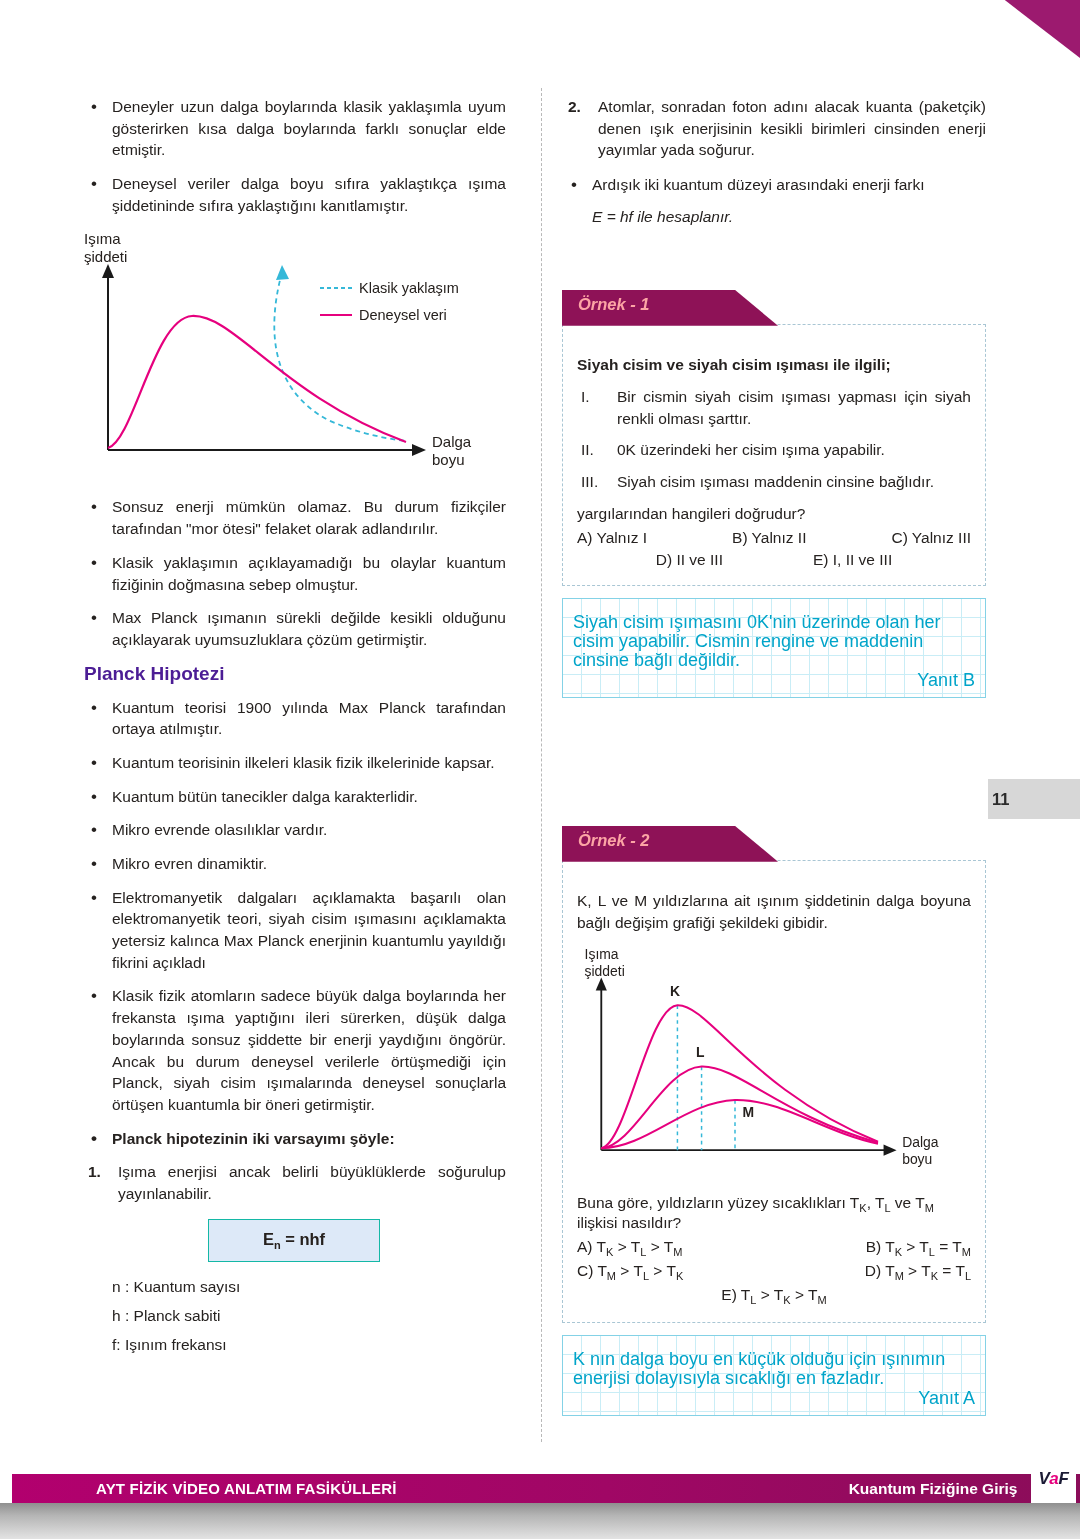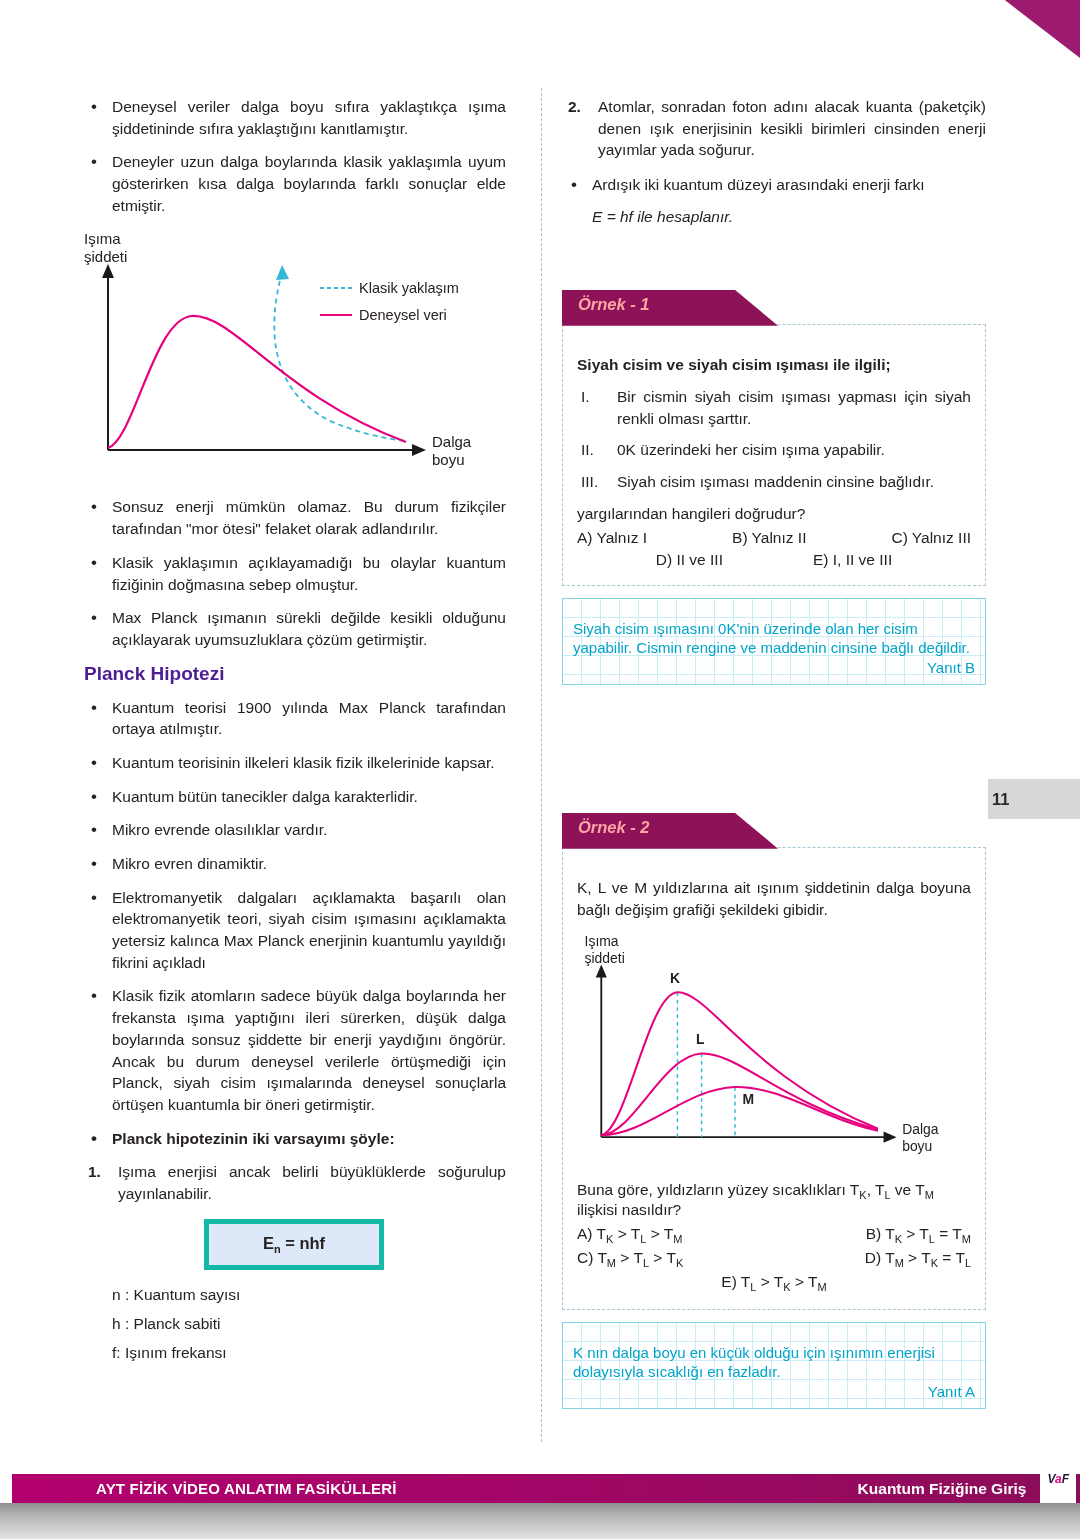--- a/index.html
+++ b/index.html
@@ -16,21 +16,21 @@
   ul.bullets li{position:relative;padding-left:30px;margin-bottom:12px;font-size:15.5px;line-height:1.4;text-align:justify;}
   ul.bullets li::before{content:"\2022";position:absolute;left:9px;top:-1px;font-size:17px;color:#262220;}
   .b{font-weight:bold;}
 
   .section-heading{color:#4c1d95;font-size:19px;font-weight:bold;margin:12px 0 12px 2px;}
 
   .numbered{display:flex;margin-bottom:13px;}
   .numbered .num{flex:0 0 30px;padding-left:6px;font-weight:bold;font-size:15.5px;line-height:1.4;}
   .numbered .txt{flex:1;}
 
-  .formula-box{width:170px;margin:14px auto 16px;background:#dde9f8;border:5px solid #14b8a6;
+  .formula-box{width:170px;margin:14px auto 16px;background:#dde9f8;border:1px solid #14b8a6;
                text-align:center;padding:10px 0;font-size:16.5px;font-weight:bold;color:#26211e;}
   sub{font-size:11px;}
 
   .defs div{margin:0 0 11px 30px;font-size:15.5px;}
 
   .graph-wrap{margin:6px 0 12px;}
   svg text{font-family:"Liberation Sans",sans-serif;fill:#26211e;}
 
   .ehf{margin:2px 0 0 30px;font-size:15.5px;font-style:italic;}
 
@@ -47,57 +47,57 @@
   .q-bold{font-weight:normal;font-size:15.5px;margin:12px 0 6px;}
   .options-row{display:flex;font-size:15.5px;margin-top:4px;}
   .options-row.between{justify-content:space-between;}
   .options-row.center{justify-content:center;gap:90px;}
   .options-row.centerone{justify-content:center;}
 
   .answer-box{margin-top:12px;border:1px solid #84d2e6;
       background-image:linear-gradient(to right,#c9edf6 1px,transparent 1px),
                        linear-gradient(to bottom,#c9edf6 1px,transparent 1px);
       background-size:19px 19px;background-position:-1px -1px;
-      padding:20px 10px 7px;color:#00a4c9;font-size:15px;line-height:19px;}
+      padding:14px 10px 7px;color:#00a4c9;font-size:18px;line-height:19px;}
   .answer-label{text-align:right;margin-top:1px;}
 
   .corner-deco{position:absolute;top:0;right:0;width:80px;height:58px;background:#9c1a6f;
                clip-path:polygon(6% 0,100% 0,100% 100%);}
   .page-tab{position:absolute;right:0;top:779px;width:88px;height:40px;background:#d7d7d7;
             display:flex;align-items:center;font-weight:bold;font-size:16.5px;padding-left:4px;color:#2b2b2b;}
 
   .footer-bar{position:absolute;left:12px;top:1474px;width:1080px;height:29px;
               background:linear-gradient(90deg,#b2006e 0%,#a00765 55%,#8a0d59 100%);
               display:flex;align-items:center;color:#fff;}
   .footer-left{margin-left:84px;font-weight:bold;font-size:15px;letter-spacing:.2px;}
   .footer-right{margin-left:auto;display:flex;align-items:center;gap:14px;margin-right:16px;}
   .footer-right .title{font-weight:bold;font-size:15.5px;}
-  .logo-badge{background:#fff;border-radius:3px;padding:1px 7px 20px;font-weight:bold;font-style:italic;font-size:12px;}
+  .logo-badge{background:#fff;border-radius:3px;padding:1px 7px 20px;font-weight:bold;font-style:italic;font-size:17px;}
   .logo-badge .lv{color:#1b1b35;}
   .logo-badge .la{color:#e6007e;}
   .logo-badge .lf{color:#1b1b35;}
   .page-bottom{position:absolute;left:0;top:1503px;width:1080px;height:36px;
                background:linear-gradient(180deg,#8f8f8f 0%,#b5b5b5 35%,#e3e3e3 100%);}
 </style>
 </head>
 <body>
 
 <div class="page">
 
   <div class="corner-deco"></div>
   <div class="divider"></div>
   <div class="page-tab">
     <span>11</span>
   </div>
 
   <div class="col col-left">
 
     <ul class="bullets">
+      <li>Deneyler uzun dalga boylarında klasik yaklaşımla uyum gösterirken kısa dalga boylarında farklı sonuçlar elde etmiştir.</li>
       <li>Deneysel veriler dalga boyu sıfıra yaklaştıkça ışıma şiddetininde sıfıra yaklaştığını kanıtlamıştır.</li>
-      <li>Deneyler uzun dalga boylarında klasik yaklaşımla uyum gösterirken kısa dalga boylarında farklı sonuçlar elde etmiştir.</li>
     </ul>
 
     <div class="graph-wrap">
       <svg viewBox="0 0 424 252" width="424" height="252">
         <text x="2" y="16" font-size="15">Işıma</text>
         <text x="2" y="34" font-size="15">şiddeti</text>
         <line x1="26" y1="222" x2="26" y2="46" stroke="#1a1a1a" stroke-width="2"></line>
         <polygon points="20,50 26,36 32,50" fill="#1a1a1a"></polygon>
         <line x1="26" y1="222" x2="332" y2="222" stroke="#1a1a1a" stroke-width="2"></line>
         <polygon points="330,216 344,222 330,228" fill="#1a1a1a"></polygon>

